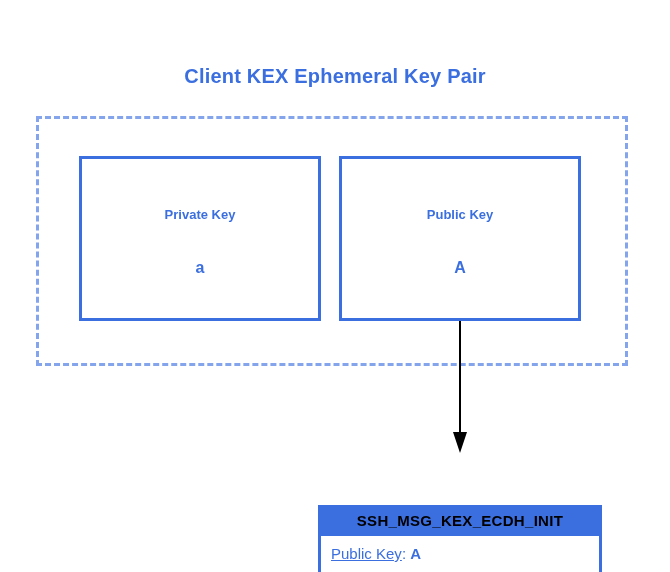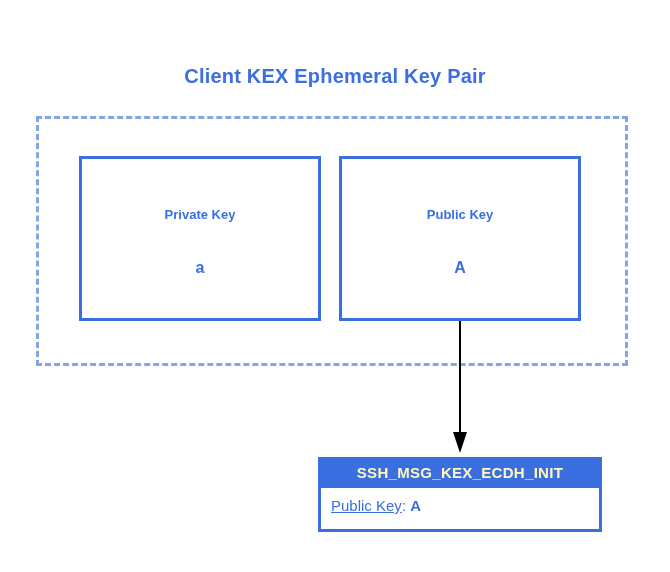--- a/index.html
+++ b/index.html
@@ -99,27 +99,28 @@
 
   
   .message-box {
     position: absolute;
     left: 318px;
     top: 457px;
     width: 284px;
   }
   .message-header {
     background: #3b6fe0;
-    color: #fef9c3;
+    color: #000000;
     font-size: 15px;
     font-weight: bold;
     text-align: center;
     padding: 7px 0 7px 0;
     letter-spacing: 0.3px;
     white-space: nowrap;
+    margin-top: 48px;
   }
   .message-body {
     background: #ffffff;
     border: 3px solid #3b6fe0;
     border-top: none;
     padding: 9px 18px 12px 10px;
     font-size: 15px;
     color: #3b6fe0;
     box-sizing: border-box;
     height: 44px;

